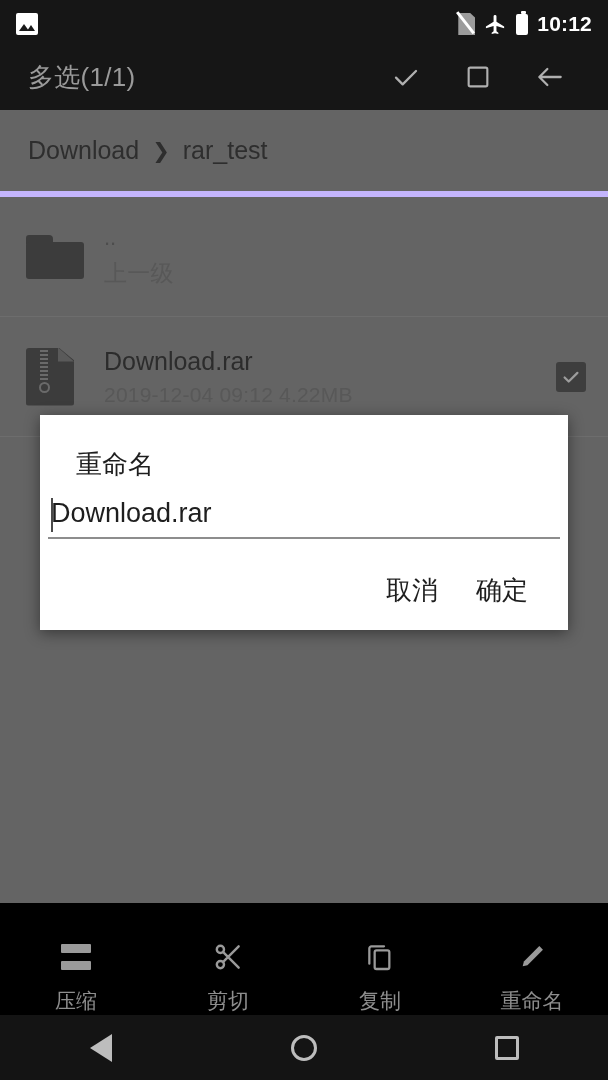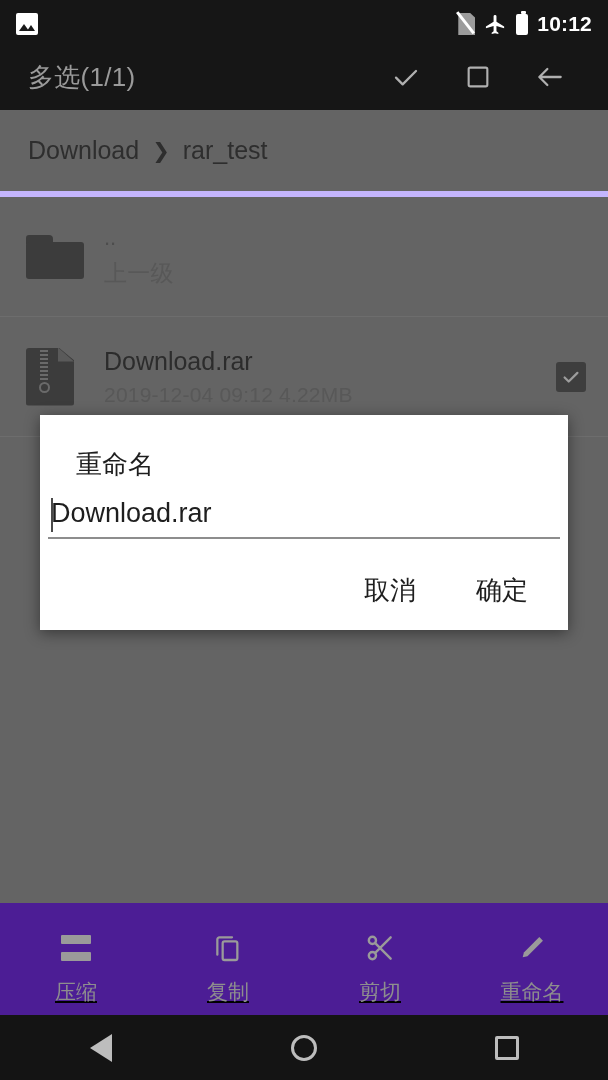--- a/index.html
+++ b/index.html
@@ -137,22 +137,22 @@
   .checkbox {
     width: 30px; height: 30px; border-radius: 3px;
     background: #3e3e3e; display: flex; align-items: center; justify-content: center;
   }
   .checkbox svg { display: block; }
 
   
   #bottom-bar {
     position: absolute; top: 903px; left: 0;
     width: 608px; height: 112px;
-    background: #4c1d95;
-    display: flex; align-items: center;
+    background: #000000;
+    display: flex; align-items: flex-end;
     padding-top: 20px;
     text-decoration: underline;
   }
   .tool {
     flex: 1; display: flex; flex-direction: column;
     align-items: center; gap: 14px; cursor: pointer;
   }
   .tool-icon { height: 32px; display: flex; align-items: center; justify-content: center; }
   .tool-label { color: #8e8e8e; font-size: 21px; }
   .compress-icon { width: 30px; height: 26px; display: flex; flex-direction: column; justify-content: space-between; }
@@ -195,21 +195,21 @@
     border-bottom: 2px solid #8d8d8d;
     caret-color: #555;
   }
   #dlg-input-wrap { position: relative; }
   .caret {
     position: absolute; left: 11px; top: 16px;
     width: 2px; height: 34px; background: #4a4a4a;
   }
   #dlg-buttons {
     position: absolute; right: 40px; bottom: 22px;
-    display: flex; align-items: center; gap: 60px;
+    display: flex; align-items: center; gap: 38px;
   }
   .dlg-btn {
     color: #1e1e1e; font-size: 26px; cursor: pointer;
     background: none; border: none;
     font-family: "Liberation Sans", "DejaVu Sans", sans-serif;
   }
 </style>
 </head>
 <body>
 
@@ -318,41 +318,41 @@
             <i></i>
             <i></i>
           </div>
       </div>
       <span class="tool-label">压缩</span>
     </div>
 
     <div class="tool">
       <div class="tool-icon">
         <svg width="32" height="32" viewBox="0 0 24 24">
-          <rect x="8" y="7" width="11" height="14" rx="1.4" fill="none" stroke="#9a9a9a" stroke-width="1.7"></rect>
-          <path d="M15 4H5.6A1.6 1.6 0 0 0 4 5.6V17" fill="none" stroke="#9a9a9a" stroke-width="1.7" stroke-linecap="round"></path>
-        </svg>
-      </div>
-      <span class="tool-label">复制</span>
-    </div>
-
-    <div class="tool">
-      <div class="tool-icon">
-        <svg width="32" height="32" viewBox="0 0 24 24">
           <circle cx="6.3" cy="17.7" r="2.7" fill="none" stroke="#9a9a9a" stroke-width="1.8"></circle>
           <circle cx="6.3" cy="6.3" r="2.7" fill="none" stroke="#9a9a9a" stroke-width="1.8"></circle>
           <path d="M8.4 8.4L20 20M8.4 15.6L20 4" fill="none" stroke="#9a9a9a" stroke-width="1.8" stroke-linecap="round"></path>
         </svg>
       </div>
       <span class="tool-label">剪切</span>
     </div>
 
     <div class="tool">
       <div class="tool-icon">
         <svg width="32" height="32" viewBox="0 0 24 24">
+          <rect x="8" y="7" width="11" height="14" rx="1.4" fill="none" stroke="#9a9a9a" stroke-width="1.7"></rect>
+          <path d="M15 4H5.6A1.6 1.6 0 0 0 4 5.6V17" fill="none" stroke="#9a9a9a" stroke-width="1.7" stroke-linecap="round"></path>
+        </svg>
+      </div>
+      <span class="tool-label">复制</span>
+    </div>
+
+    <div class="tool">
+      <div class="tool-icon">
+        <svg width="32" height="32" viewBox="0 0 24 24">
           <path d="M17.5 3.8l2.7 2.7L8.6 18.1l-3.6.9.9-3.6z" fill="#9a9a9a"></path>
         </svg>
       </div>
       <span class="tool-label">重命名</span>
     </div>
 
 
   </div>
 
   <div id="nav-bar">

